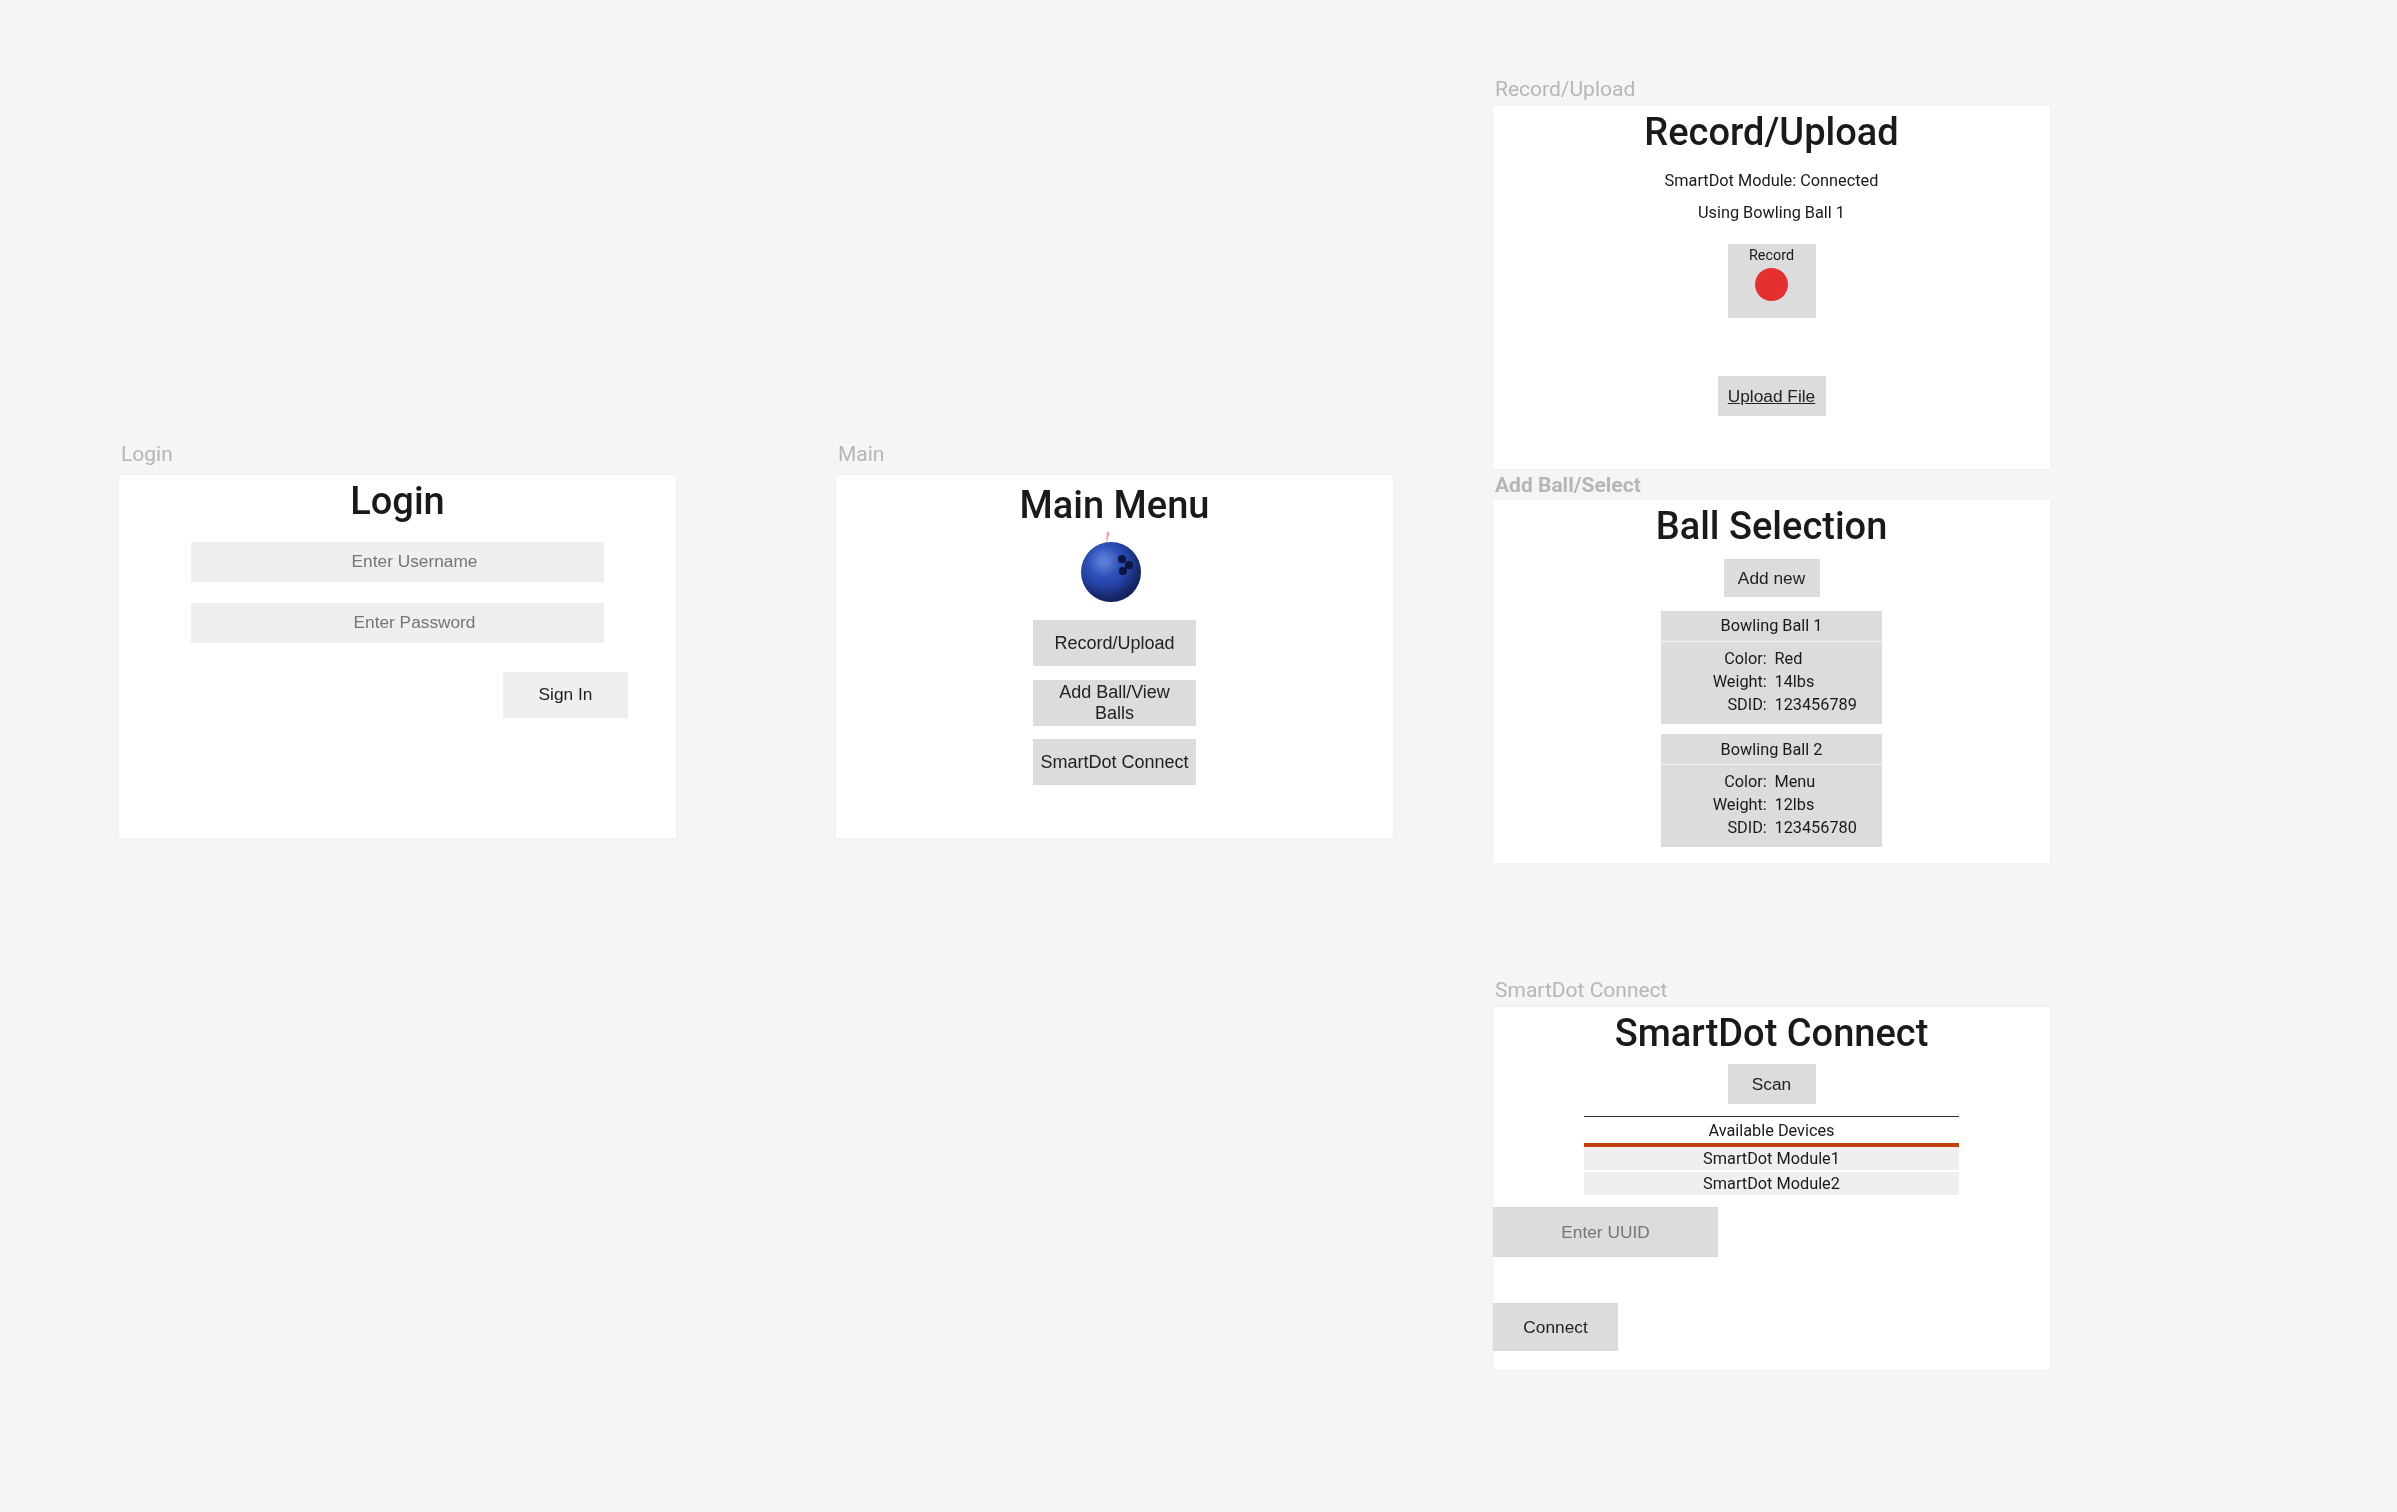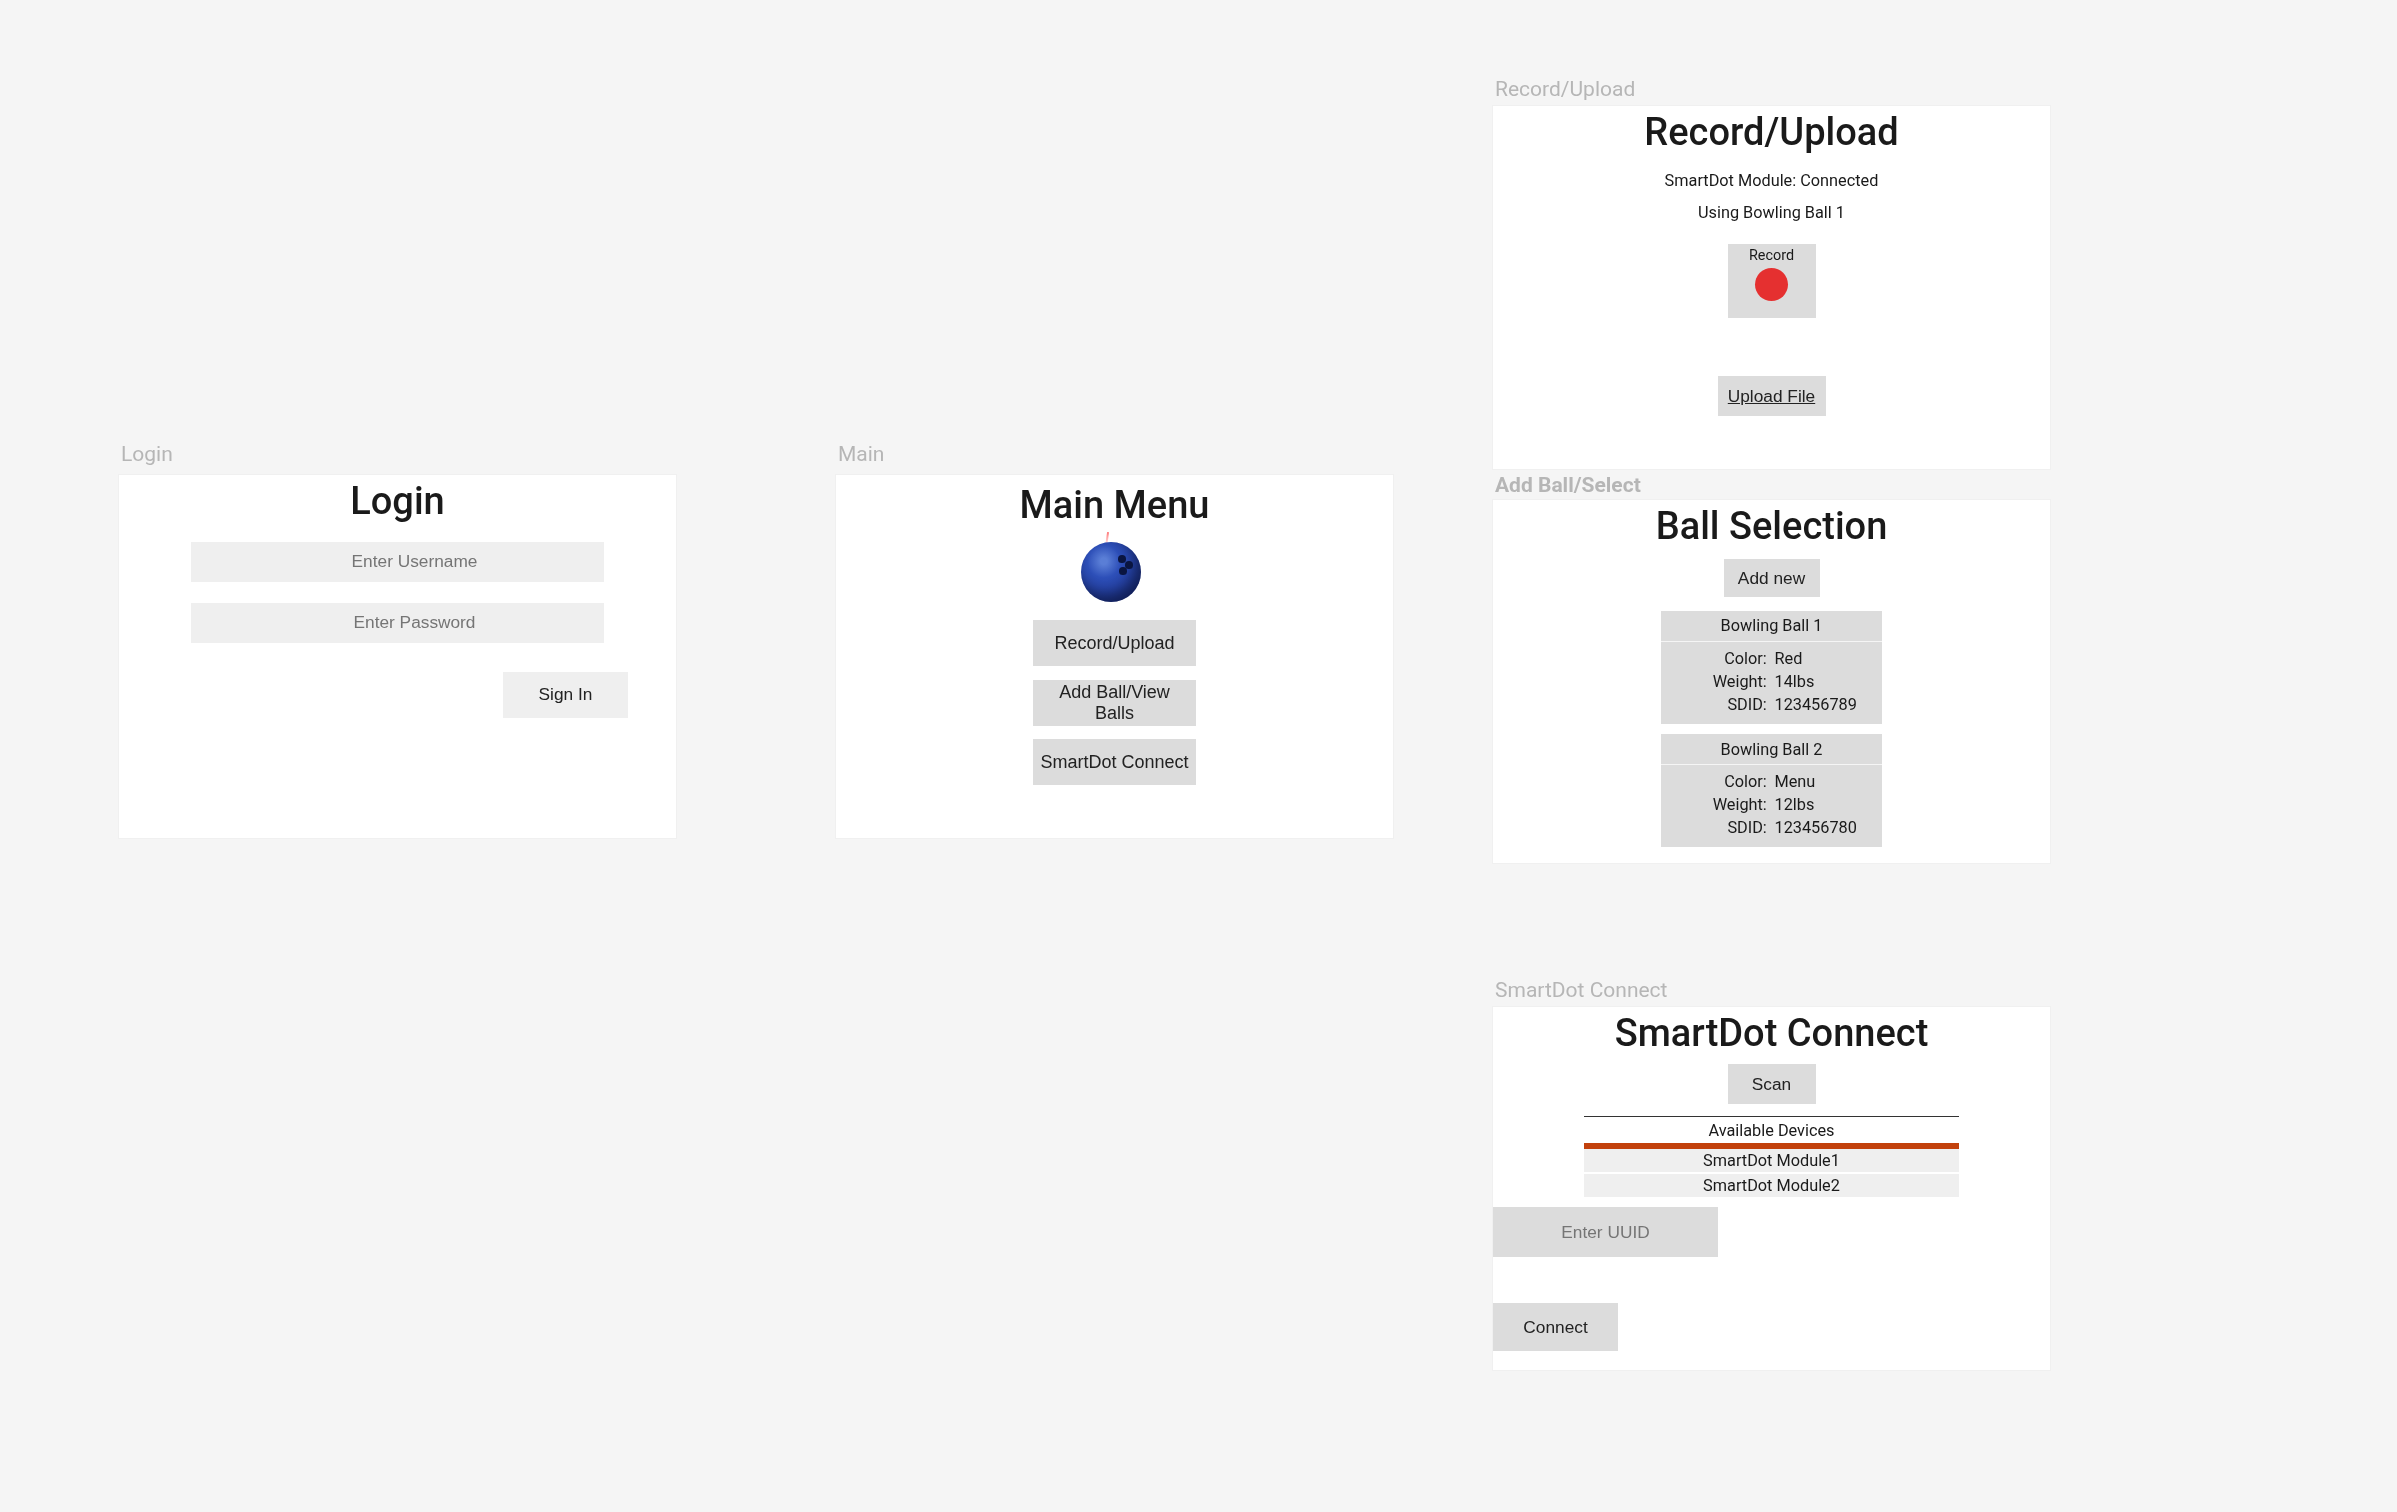--- a/index.html
+++ b/index.html
@@ -116,21 +116,21 @@
   .ball-row .v { text-align: left; width: 96px; }
   .devices-table {
     width: 375px;
     margin: 11.5px auto 0 auto;
     border-top: 1px solid #333;
   }
   .devices-header {
     text-align: center;
     font-size: 16.3px;
     padding: 3.8px 0;
-    border-bottom: 6px solid #c2410c;
+    border-bottom: 4px solid #c2410c;
   }
   .device-row {
     background: #efefef;
     text-align: center;
     font-size: 16.3px;
     padding: 1.9px 0;
     margin-bottom: 1.9px;
     cursor: pointer;
   }
   

